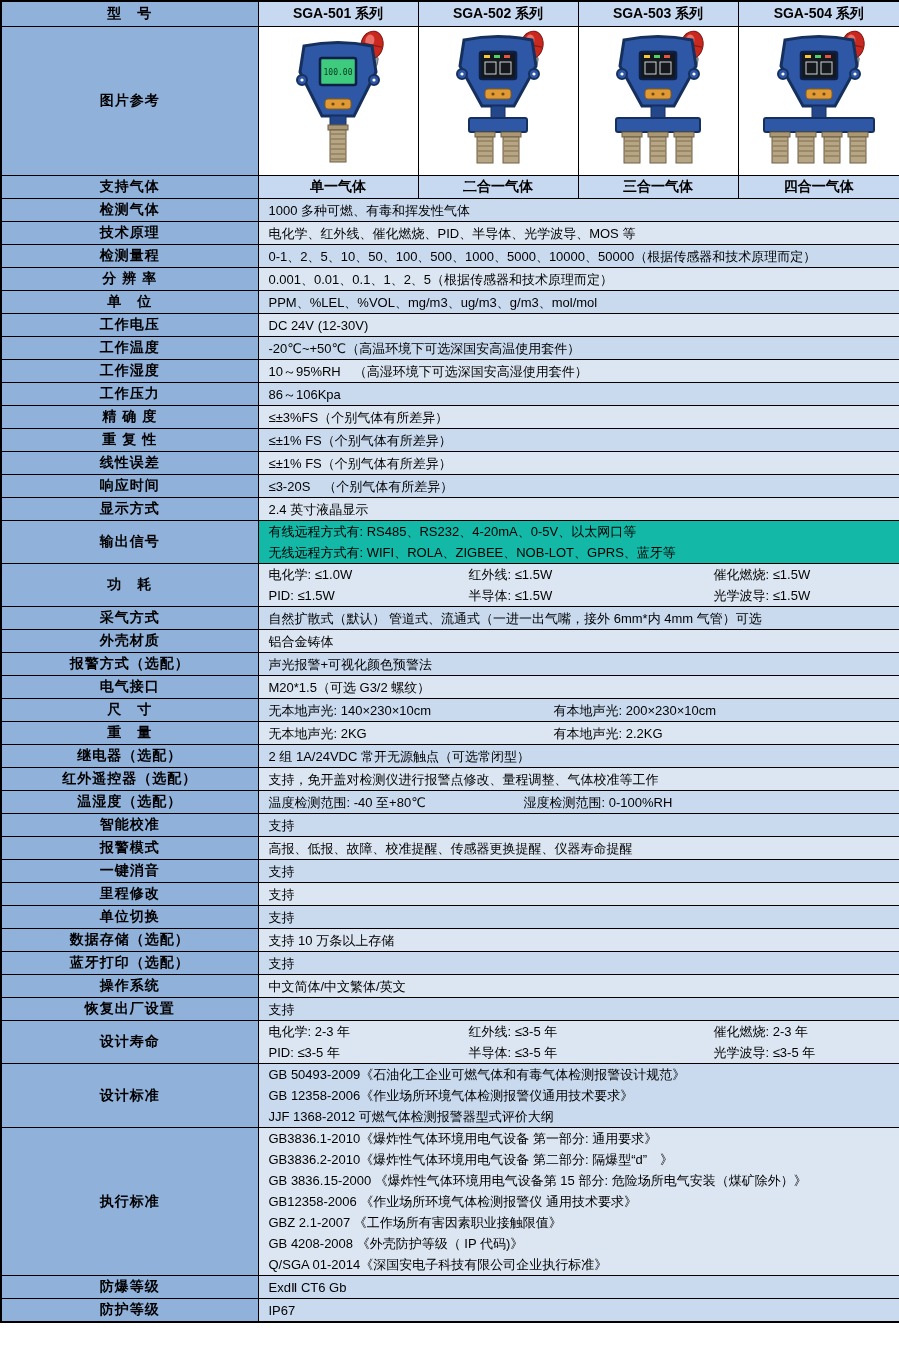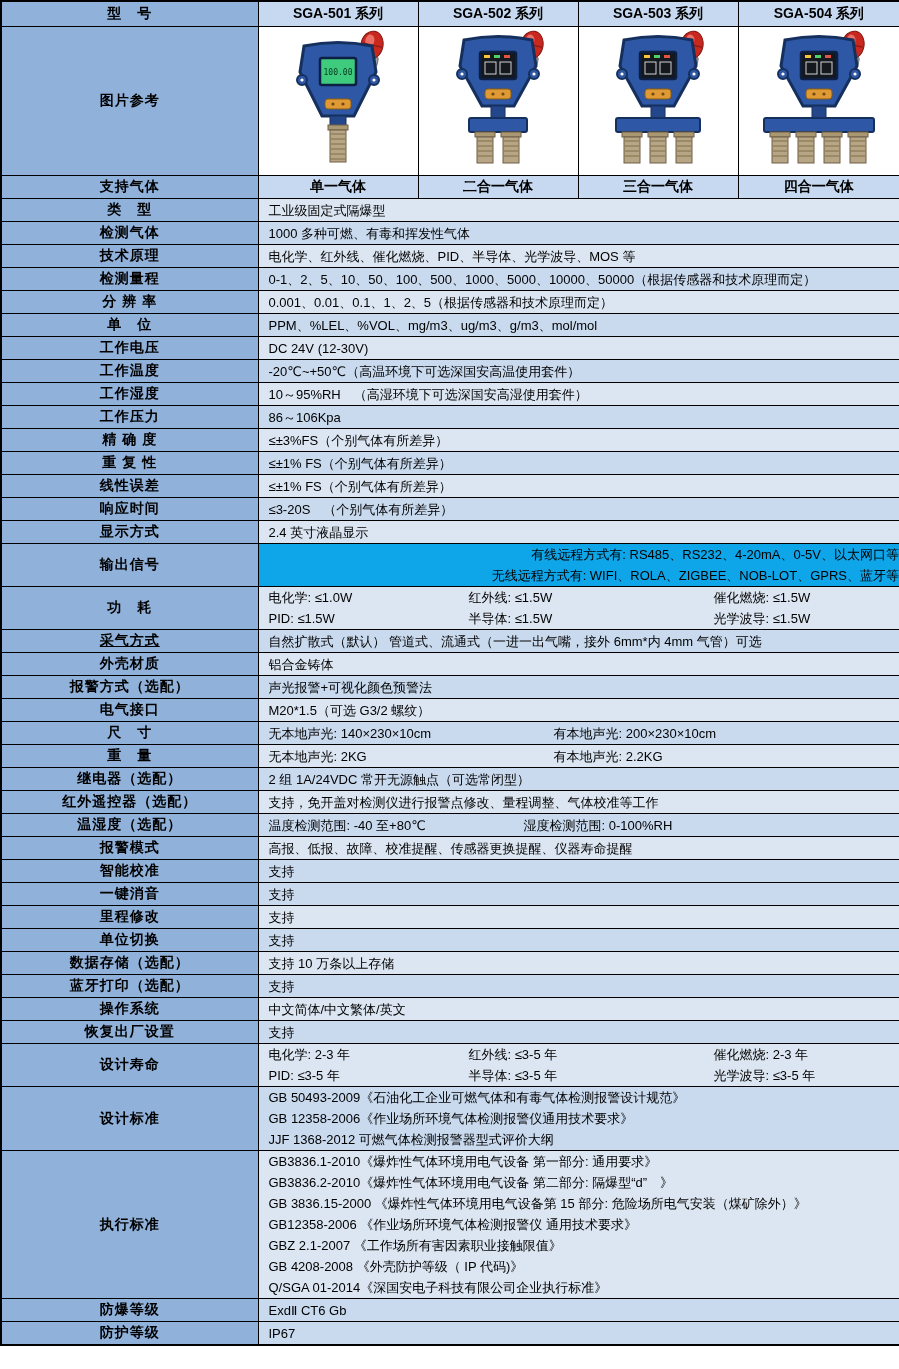--- a/index.html
+++ b/index.html
@@ -192,26 +192,20 @@
             </svg></td>
         </tr>
         <tr>
           <th class="lbl" style="background: rgb(143, 177, 218);">支持气体</th>
           <td class="gas" style="background: rgb(199, 217, 240);">单一气体</td>
           <td class="gas" style="background: rgb(199, 217, 240);">二合一气体</td>
           <td class="gas" style="background: rgb(199, 217, 240);">三合一气体</td>
           <td class="gas" style="background: rgb(199, 217, 240);">四合一气体</td>
         </tr>
         <tr>
-          <th class="lbl" style="background: rgb(143, 177, 218);">类　型</th>
-          <td class="val" colspan="4" style="background: rgb(220, 230, 242);">
-            <div class="line">工业级固定式隔爆型</div>
-          </td>
-        </tr>
-        <tr>
           <th class="lbl" style="background: rgb(143, 177, 218);">检测气体</th>
           <td class="val" colspan="4" style="background: rgb(201, 218, 239);">
             <div class="line">1000 多种可燃、有毒和挥发性气体</div>
           </td>
         </tr>
         <tr>
           <th class="lbl" style="background: rgb(143, 177, 218);">技术原理</th>
           <td class="val" colspan="4" style="background: rgb(220, 230, 242);">
             <div class="line">电化学、红外线、催化燃烧、PID、半导体、光学波导、MOS 等</div>
           </td>
@@ -283,34 +277,34 @@
           </td>
         </tr>
         <tr>
           <th class="lbl" style="background: rgb(143, 177, 218);">显示方式</th>
           <td class="val" colspan="4" style="background: rgb(220, 230, 242);">
             <div class="line">2.4 英寸液晶显示</div>
           </td>
         </tr>
         <tr>
           <th class="lbl" style="background: rgb(143, 177, 218);">输出信号</th>
-          <td class="val mline" colspan="4" style="background: #0ea5e9; text-align: right;">
+          <td class="val mline" colspan="4" style="background: #14b8a6;">
             <div class="line">有线远程方式有: RS485、RS232、4-20mA、0-5V、以太网口等</div>
             <div class="line">无线远程方式有: WIFI、ROLA、ZIGBEE、NOB-LOT、GPRS、蓝牙等</div>
           </td>
         </tr>
         <tr>
           <th class="lbl" style="background: rgb(143, 177, 218);">功　耗</th>
           <td class="val mline" colspan="4" style="background: rgb(220, 230, 242);">
             <div class="line"><span class="seg" style="min-width: 200px;">电化学: ≤1.0W</span><span class="seg" style="min-width: 245px;">红外线: ≤1.5W</span><span class="seg" style="min-width: 265px;">催化燃烧: ≤1.5W</span></div>
             <div class="line"><span class="seg" style="min-width: 200px;">PID: ≤1.5W</span><span class="seg" style="min-width: 245px;">半导体: ≤1.5W</span><span class="seg" style="min-width: 265px;">光学波导: ≤1.5W</span></div>
           </td>
         </tr>
         <tr>
-          <th class="lbl" style="background: rgb(143, 177, 218); text-decoration: underline;">采气方式</th>
+          <th class="lbl" style="background: rgb(143, 177, 218);">采气方式</th>
           <td class="val" colspan="4" style="background: rgb(201, 218, 239);">
             <div class="line">自然扩散式（默认） 管道式、流通式（一进一出气嘴，接外 6mm*内 4mm 气管）可选</div>
           </td>
         </tr>
         <tr>
           <th class="lbl" style="background: rgb(143, 177, 218);">外壳材质</th>
           <td class="val" colspan="4" style="background: rgb(220, 230, 242); margin-left: 22px;">
             <div class="line">铝合金铸体</div>
           </td>
         </tr>
@@ -350,29 +344,29 @@
             <div class="line">支持，免开盖对检测仪进行报警点修改、量程调整、气体校准等工作</div>
           </td>
         </tr>
         <tr>
           <th class="lbl" style="background: rgb(143, 177, 218);">温湿度（选配）</th>
           <td class="val" colspan="4" style="background: rgb(201, 218, 239);">
             <div class="line"><span class="seg" style="min-width: 255px;">温度检测范围: -40 至+80℃</span><span class="seg">湿度检测范围: 0-100%RH</span></div>
           </td>
         </tr>
         <tr>
+          <th class="lbl" style="background: rgb(143, 177, 218);">智能校准</th>
+          <td class="val" colspan="4" style="background: rgb(201, 218, 239);">
+            <div class="line">支持</div>
+          </td>
+        </tr>
+        <tr>
           <th class="lbl" style="background: rgb(143, 177, 218);">报警模式</th>
           <td class="val" colspan="4" style="background: rgb(220, 230, 242);">
             <div class="line">高报、低报、故障、校准提醒、传感器更换提醒、仪器寿命提醒</div>
-          </td>
-        </tr>
-        <tr>
-          <th class="lbl" style="background: rgb(143, 177, 218);">智能校准</th>
-          <td class="val" colspan="4" style="background: rgb(201, 218, 239);">
-            <div class="line">支持</div>
           </td>
         </tr>
         <tr>
           <th class="lbl" style="background: rgb(143, 177, 218);">一键消音</th>
           <td class="val" colspan="4" style="background: rgb(201, 218, 239);">
             <div class="line">支持</div>
           </td>
         </tr>
         <tr>
           <th class="lbl" style="background: rgb(143, 177, 218);">里程修改</th>

